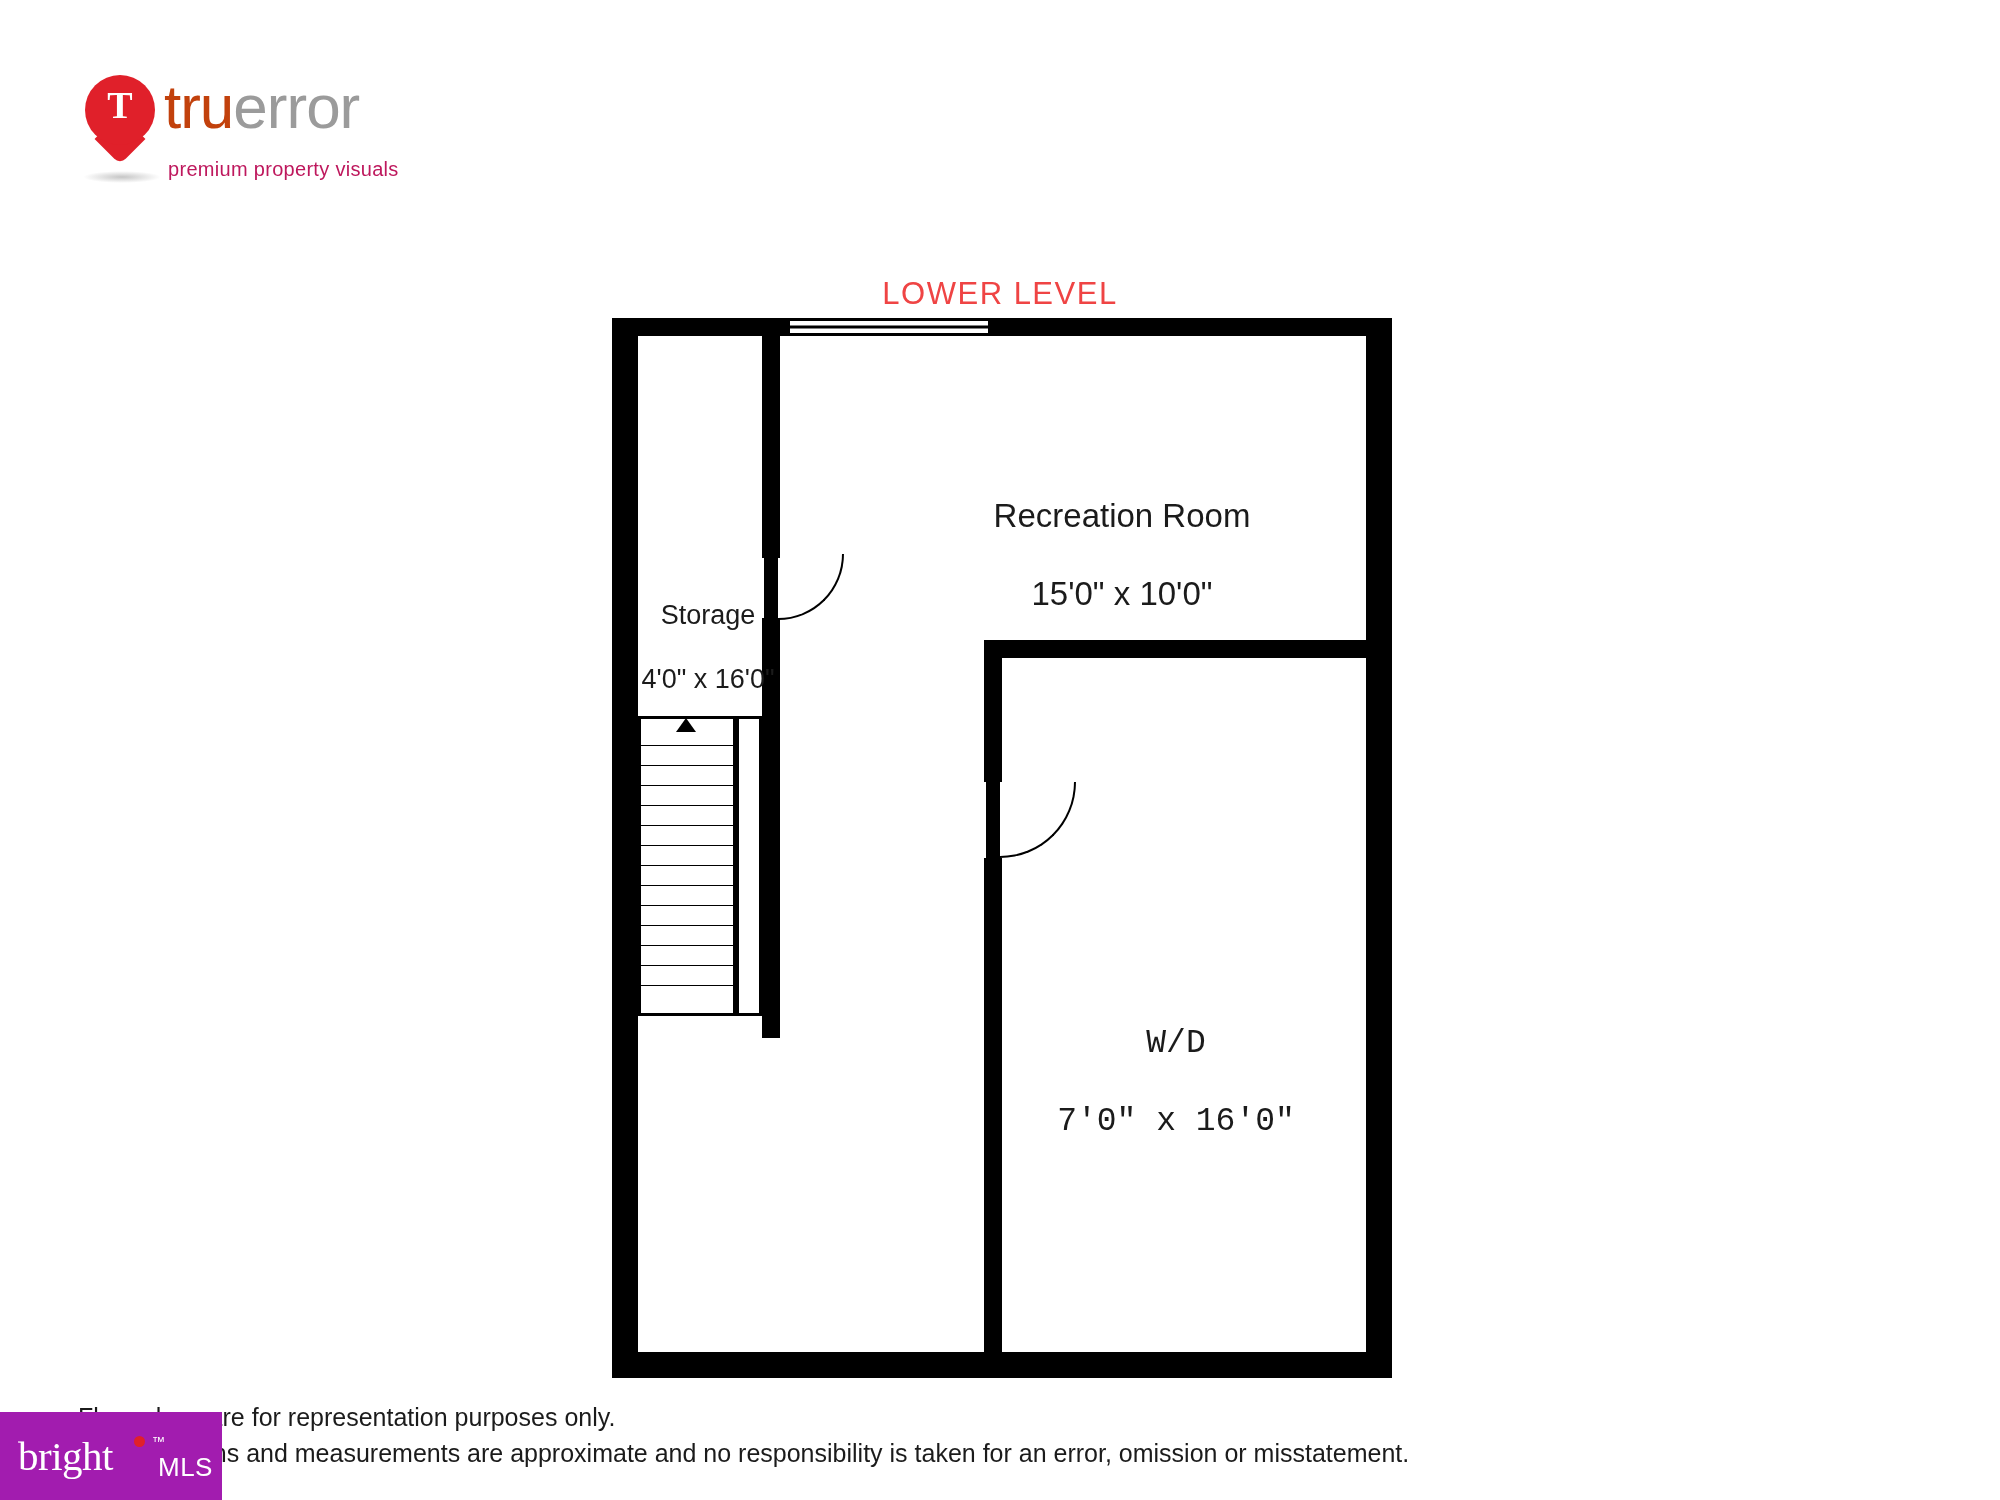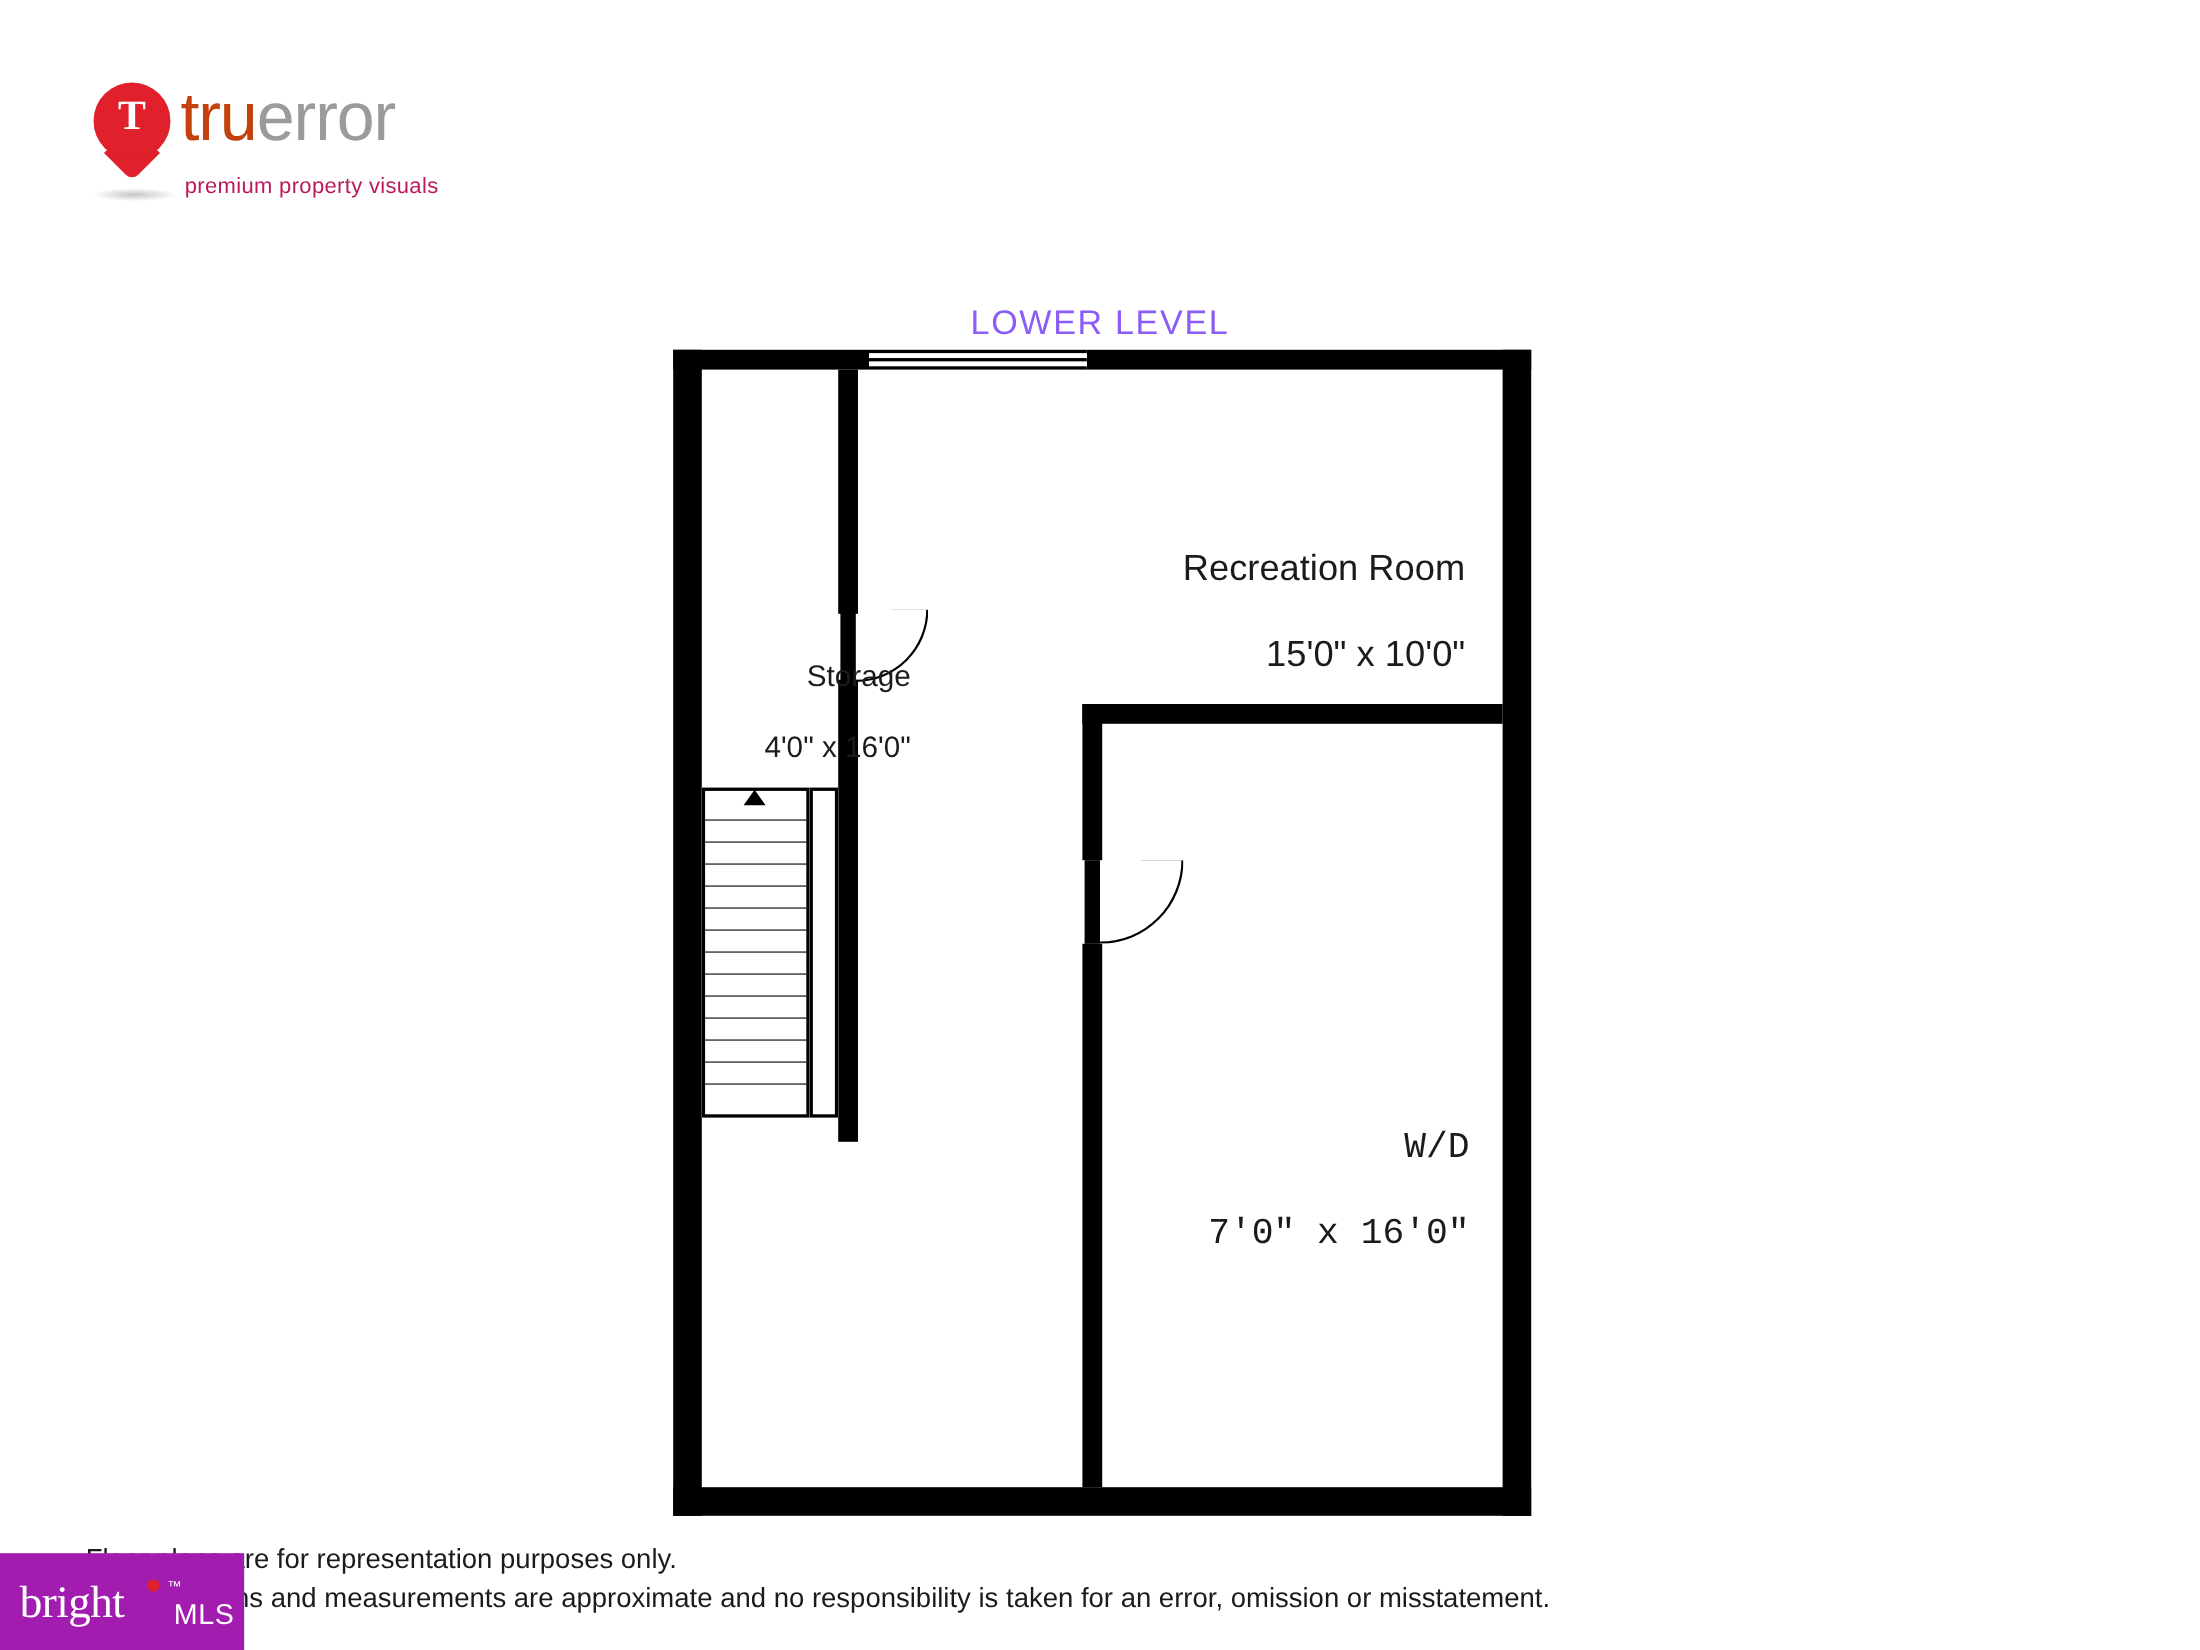--- a/index.html
+++ b/index.html
@@ -90,38 +90,38 @@
 
   
   #plan-title {
     position: absolute;
     left: 0;
     top: 276px;
     width: 2000px;
     text-align: center;
     font-size: 31px;
     letter-spacing: 1.5px;
-    color: #8b5cf6;
+    color: #ef4444;
   }
 
   
   #plan {
     position: absolute;
     left: 612px;
     top: 318px;
     width: 780px;
     height: 1060px;
   }
   .wall {
     position: absolute;
     background: #000000;
   }
   .room-label {
     position: absolute;
-    text-align: right;
+    text-align: center;
     color: #1b1b1b;
     line-height: 1.18;
     white-space: pre-line;
   }
   .stairs {
     position: absolute;
     border: 3px solid #000000;
     background: #ffffff;
     box-sizing: border-box;
   }

